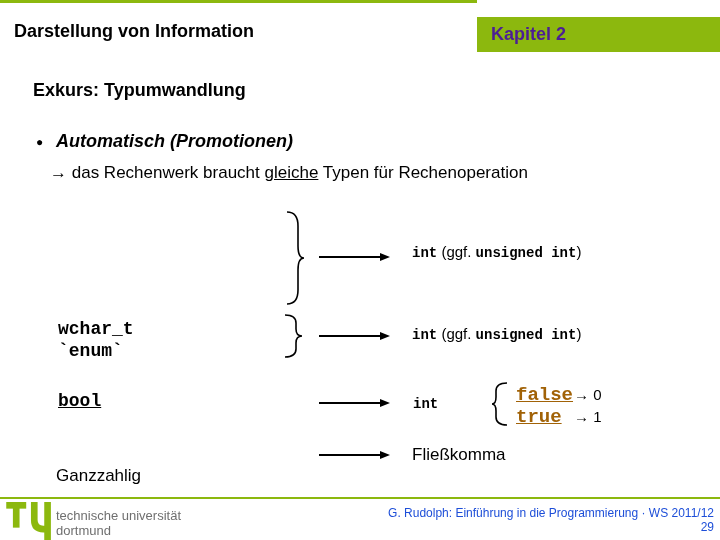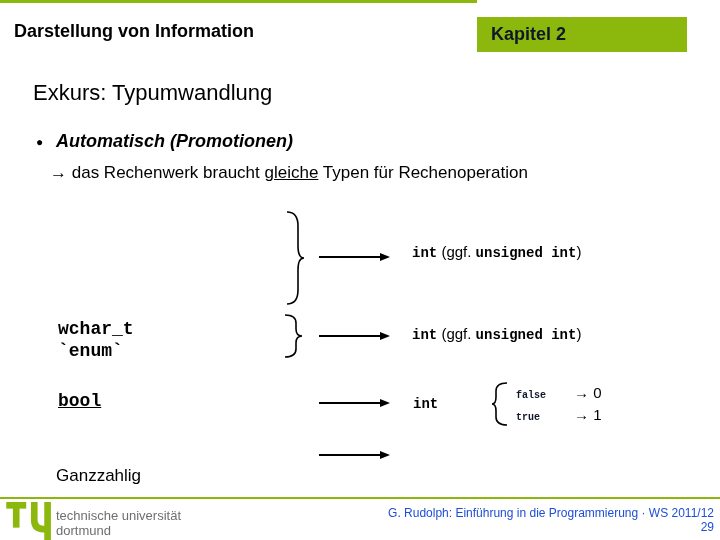--- a/index.html
+++ b/index.html
@@ -6,26 +6,26 @@
   html,body { background:#ffffff; }
   body { font-family:"Liberation Sans", sans-serif; }
   .slide { position:relative; width:720px; height:540px; background:#ffffff; overflow:hidden; }
   .abs { position:absolute; }
 
   
   .hdr-rule-top   { left:0; top:10; width:477px; height:3px; background:#8CB80E; }
   .hdr-rule-bot   { left:0; top:49; width:477px; height:3px; background:#8CB80E; }
   .hdr-title      { left:14px; top:13px; width:440px; height:36px; line-height:36px;
                     font-size:18px; font-weight:bold; color:#000; }
-  .hdr-chapter    { left:477px; top:17px; width:210px; height:35px; line-height:35px;
-                    background:#8CB80E; color:#0f172a; font-size:18px; font-weight:bold;
+  .hdr-chapter    { left:477px; top:17px; width:243px; height:35px; line-height:35px;
+                    background:#8CB80E; color:#4c1d95; font-size:18px; font-weight:bold;
                     padding-left:14px; }
 
   
-  .section-heading { left:33px; top:80px; font-size:22px; font-weight:normal; color:#000; }
+  .section-heading { left:33px; top:80px; font-size:18px; font-weight:bold; color:#000; }
   .bullet-dot      { left:36px; top:135px; font-size:12px; color:#000; }
   .bullet-title    { left:56px; top:131px; font-size:18px; font-weight:bold; font-style:italic; color:#000; }
   .bullet-note     { left:50px; top:163px; font-size:17px; color:#000; white-space:pre; }
   .u               { text-decoration:underline; }
 
   
   .code-block { font-family:"Liberation Mono", monospace; font-weight:bold; font-size:18px;
                 line-height:22px; color:#000; white-space:pre; }
   .src1 { left:58px; top:216px; }
   .src2 { left:58px; top:318px; }
@@ -36,21 +36,21 @@
   .tgt1 { left:412px; top:243px; }
   .tgt2 { left:412px; top:325px; }
   .tgt3 { left:413px; top:394px; }
   .tgt4 { left:412px; top:445px; }
   .tcode  { font-family:"Liberation Mono", monospace; font-weight:bold; font-size:14px;text-align:center; }
   .tplain { font-family:"Liberation Sans", sans-serif; font-size:15px; }
   .tplain17 { font-family:"Liberation Sans", sans-serif; font-size:17px; }
 
   .map-row   { left:516px; white-space:pre; }
   .map-from  { display:inline-block; width:58px; font-family:"Liberation Mono", monospace;
-               font-weight:bold; font-size:10px; color:#0f172a; }
+               font-weight:bold; font-size:19px; color:#a16207;text-decoration:underline; }
   .map-to    { font-size:15px; color:#000; }
   .map-r1 { top:384px; }
   .map-r2 { top:406px; }
 
   
   .foot-rule { left:0; top:497px; width:720px; height:2px; background:#8CB80E; }
   .foot-inst { left:56px; top:508px; font-size:13px; line-height:15px; color:#6F6F6F; }
   .foot-credit { right:6px; top:506px; font-size:12px; line-height:14px; color:#1d4ed8; text-align:right; }
   svg { display:block; }
 </style>
@@ -104,20 +104,21 @@
     <path d="M16,2 Q5,2 5,10 L5,16 Q5,23 1,23 Q5,23 5,30 L5,36 Q5,44 16,44" stroke="#000" stroke-width="1.6" fill="none"></path>
   </svg>
   <div class="abs map-row map-r1"><span class="map-from">false</span><span class="map-to">→ 0</span></div>
   <div class="abs map-row map-r2"><span class="map-from">true</span><span class="map-to">→ 1</span></div>
 
   <div class="abs code-block src4"><span>Ganzzahlig</span></div>
   <svg class="abs" style="left:318px; top:449px;" width="72" height="12">
     <line x1="1" y1="6" x2="62" y2="6" stroke="#000" stroke-width="1.8"></line>
     <polygon points="62,2 72,6 62,10" fill="#000"></polygon>
   </svg>
+  <div class="abs target tgt4"><span class="tplain17">Fließkomma</span></div>
 
   <div class="abs foot-rule"></div>
 
   <svg class="abs" style="left:6px; top:502px;" width="48" height="38" viewBox="0 0 50 40">
     <rect x="0" y="0" width="21" height="7" fill="#8CB80E"></rect>
     <rect x="7" y="0" width="7" height="27" fill="#8CB80E"></rect>
     <path d="M29.5,0 L29.5,19 Q29.5,28.5 39,28.5 L43,28.5" stroke="#8CB80E" stroke-width="7" fill="none"></path>
     <rect x="40" y="0" width="7" height="40" fill="#8CB80E"></rect>
   </svg>
   <div class="abs foot-inst">

